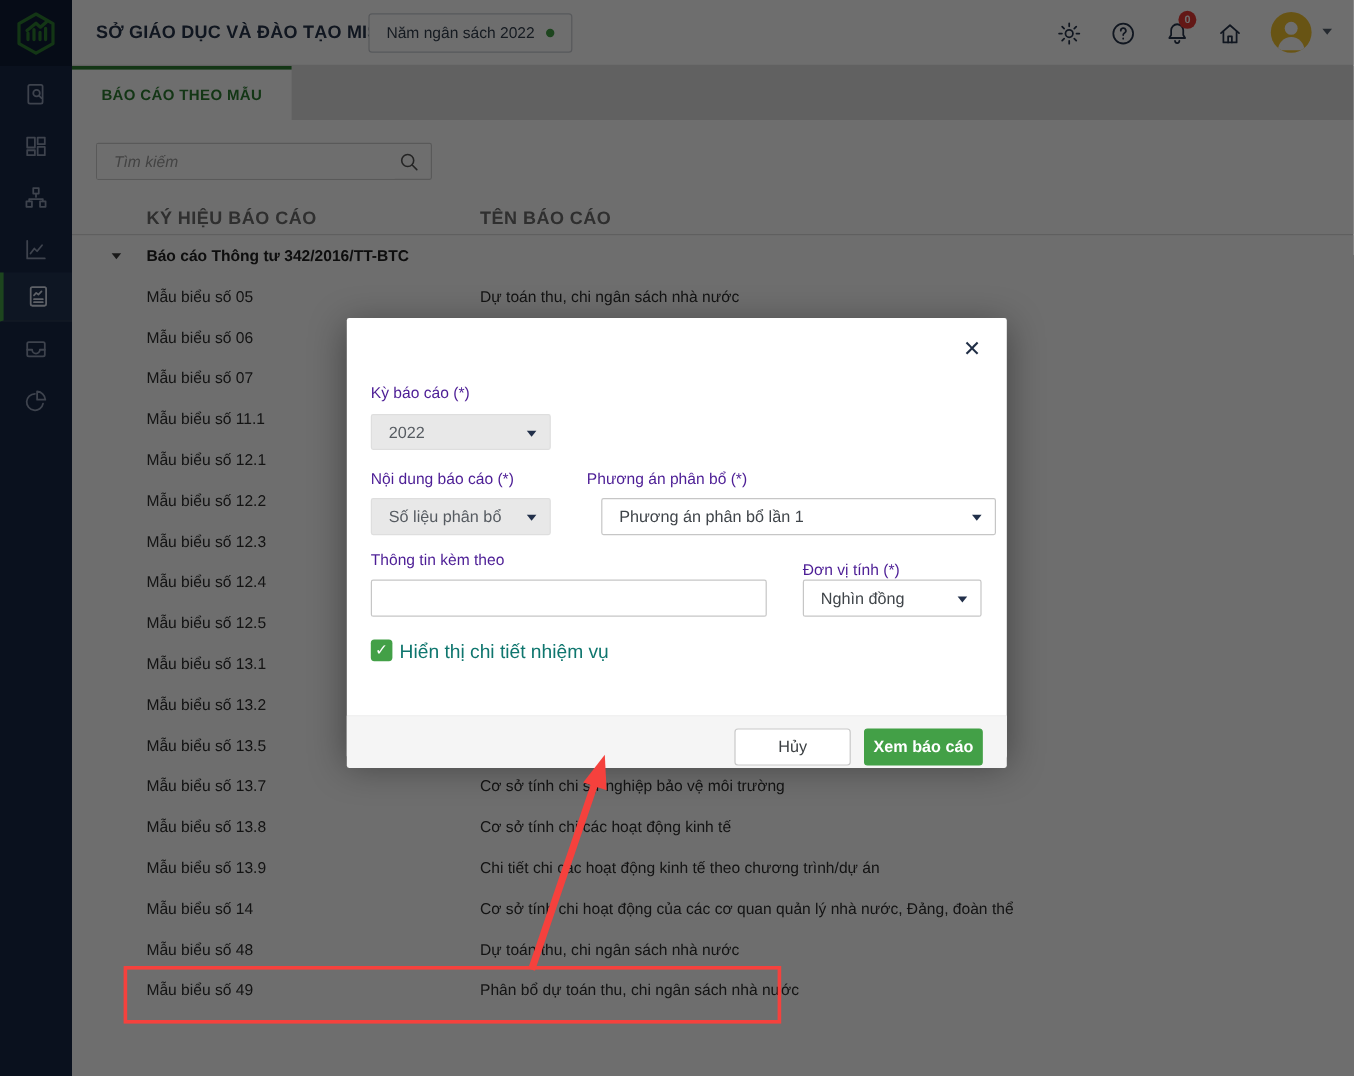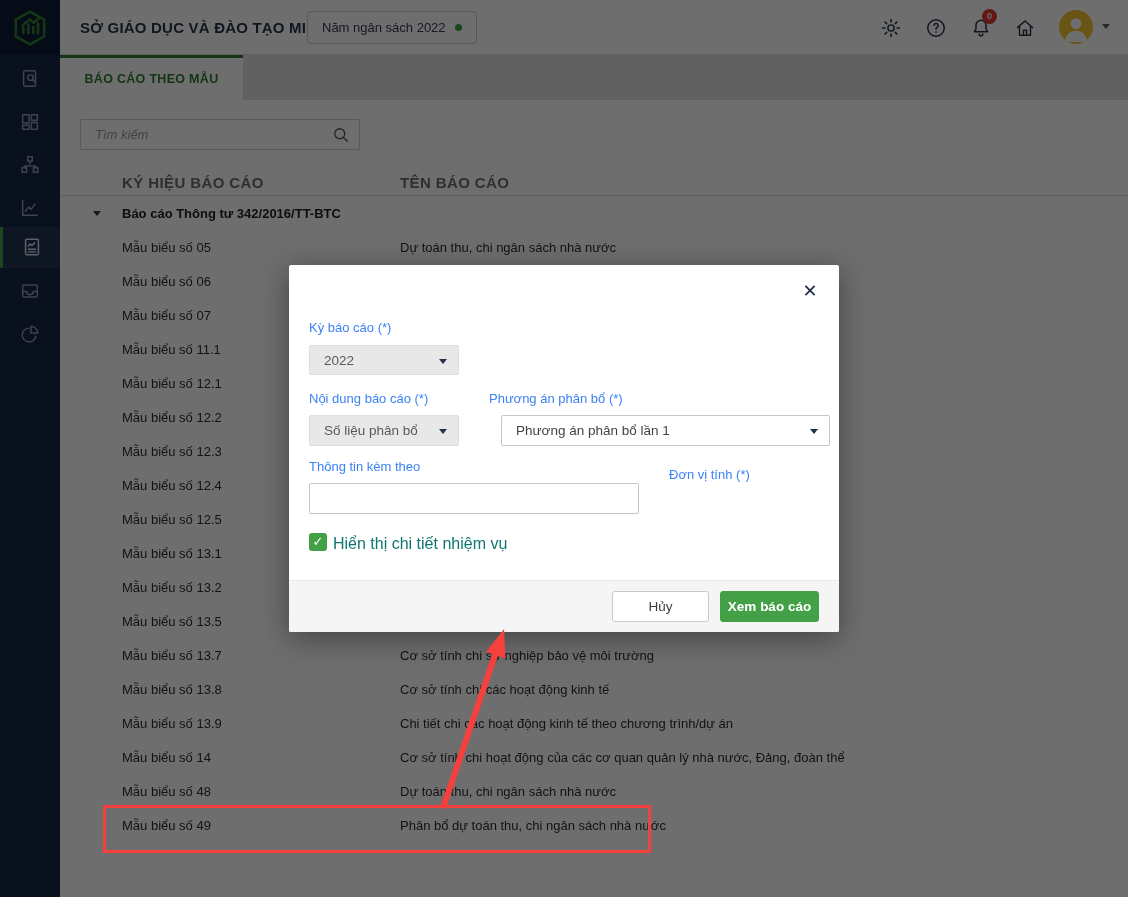--- a/index.html
+++ b/index.html
@@ -54,32 +54,32 @@
 
   
   .backdrop{position:absolute;left:0;top:0;width:1128px;height:897px;background:rgba(0,0,0,0.57);z-index:5;}
 
   
   .modal{position:absolute;left:289px;top:265px;width:550px;height:367px;background:#fff;border-radius:2px;
          box-shadow:0 6px 30px rgba(0,0,0,.4);z-index:10;}
   .m-title{position:absolute;left:20px;top:17px;font-size:19px;font-weight:bold;color:#203a60;}
   .m-close{position:absolute;right:17px;top:14px;width:24px;height:24px;font-size:18px;color:#1f2d45;
            display:flex;align-items:center;justify-content:center;cursor:pointer;font-weight:bold;}
-  .m-label{position:absolute;font-size:13px;color:#3b82f6;}
+  .m-label{position:absolute;font-size:13px;color:#4c1d95;}
   .sel{position:absolute;height:31px;border:1px solid #c6c6c6;border-radius:2px;background:#fff;
        font-size:13.5px;color:#3f4449;display:flex;align-items:center;padding:0 26px 0 14px;cursor:pointer;}
   .sel.disabled{background:#e8e8e8;border-color:#dedede;color:#565b61;cursor:default;}
   .sel .caret{position:absolute;right:11px;top:13px;width:0;height:0;
               border-left:4.5px solid transparent;border-right:4.5px solid transparent;border-top:5.5px solid #22304a;}
   .tinput{position:absolute;left:20px;top:218px;width:330px;height:31px;border:1px solid #c6c6c6;border-radius:2px;
           padding:0 10px;font-family:inherit;font-size:13.5px;color:#333;outline:none;}
   .chk{position:absolute;left:20px;top:268px;width:18px;height:18px;background:#43a047;border-radius:3px;cursor:pointer;
        color:#fff;font-size:13px;line-height:18px;text-align:center;}
   .chk-label{position:absolute;left:44px;top:270px;font-size:16px;color:#0f766e;}
-  .m-footer{position:absolute;left:0;top:315px;width:550px;height:52px;background:#f5f5f5;border-top:1px solid #e9e9e9;
+  .m-footer{position:absolute;left:0;top:331px;width:550px;height:44px;background:#f5f5f5;border-top:1px solid #e9e9e9;
             border-radius:0 0 2px 2px;}
   .btn{position:absolute;top:10px;height:31px;border-radius:3px;font-family:inherit;font-size:13.5px;
        display:flex;align-items:center;justify-content:center;cursor:pointer;}
   .btn-cancel{left:323px;width:97px;background:#fff;border:1px solid #c9c9c9;color:#3c4043;}
   .btn-view{left:431px;width:99px;background:#43a047;border:1px solid #43a047;color:#fff;font-weight:bold;}
 
   
   .ann-rect{position:absolute;left:103px;top:805px;width:548px;height:48px;border:3px solid #f5413d;z-index:20;}
   .ann-svg{position:absolute;left:0;top:0;width:1128px;height:897px;z-index:20;pointer-events:none;}
 
@@ -313,20 +313,24 @@
       <span class="caret"></span>
     </div>
     <div class="sel" style="left:212px;top:150px;width:329px;height:31px">
       <span>Phương án phân bổ lần 1</span>
       <span class="caret"></span>
     </div>
 
     <div class="m-label" style="left:20px;top:194px">Thông tin kèm theo</div>
     <div class="m-label" style="left:380px;top:202px">Đơn vị tính (*)</div>
     <input class="tinput" type="text" value="" style="">
+    <div class="sel" style="left:380px;top:218px;width:149px;height:31px">
+      <span>Nghìn đồng</span>
+      <span class="caret"></span>
+    </div>
 
     <div class="chk">✓</div>
     <div class="chk-label">Hiển thị chi tiết nhiệm vụ</div>
 
     <div class="m-footer">
       <div class="btn btn-cancel">Hủy</div>
       <div class="btn btn-view">Xem báo cáo</div>
     </div>
   </div>
 

